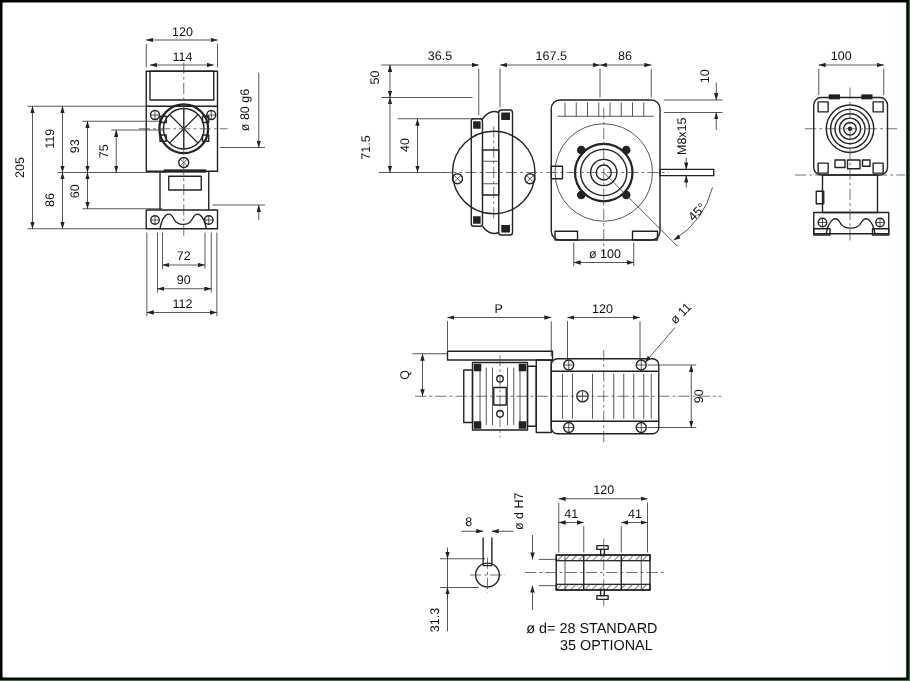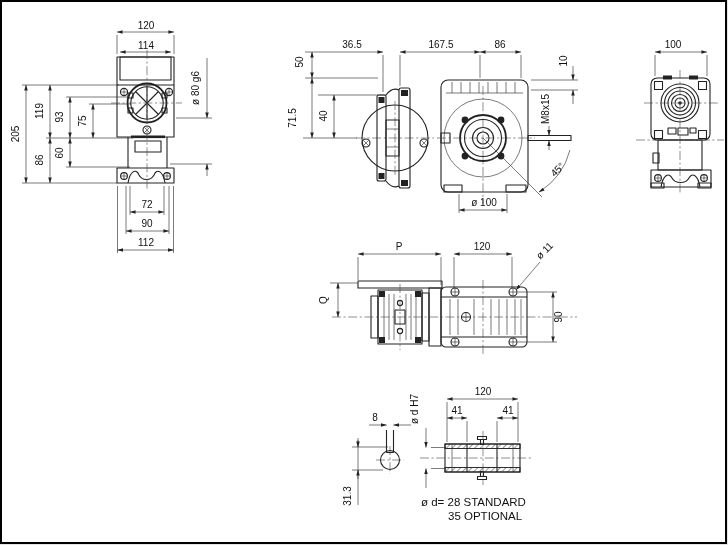--- a/index.html
+++ b/index.html
@@ -1,16 +1,16 @@
 <!DOCTYPE html>
 <html><head>
 <meta charset="utf-8">
 <style>
   html,body{margin:0;padding:0;background:#fff;}
-  .stage{position:relative;width:728px;height:545px;background:#e5e5e5;font-family:"Liberation Sans",sans-serif;}
+  .stage{position:relative;width:728px;height:545px;background:#15803d;font-family:"Liberation Sans",sans-serif;}
   svg{display:block}
   .o{fill:none;stroke:#222;stroke-width:1.1;stroke-linejoin:round;stroke-linecap:butt}
   .th{fill:none;stroke:#222;stroke-width:1.8}
   .t{fill:none;stroke:#333;stroke-width:.65}
   .cl{fill:none;stroke:#444;stroke-width:.6;stroke-dasharray:9 2.5 2.2 2.5}
   .fb{fill:#222;stroke:none}
   .d{font-family:"Liberation Sans",sans-serif;font-size:10px;fill:#111}
   .n{font-family:"Liberation Sans",sans-serif;font-size:11.5px;fill:#111}
   .mid{text-anchor:middle}
 </style>

